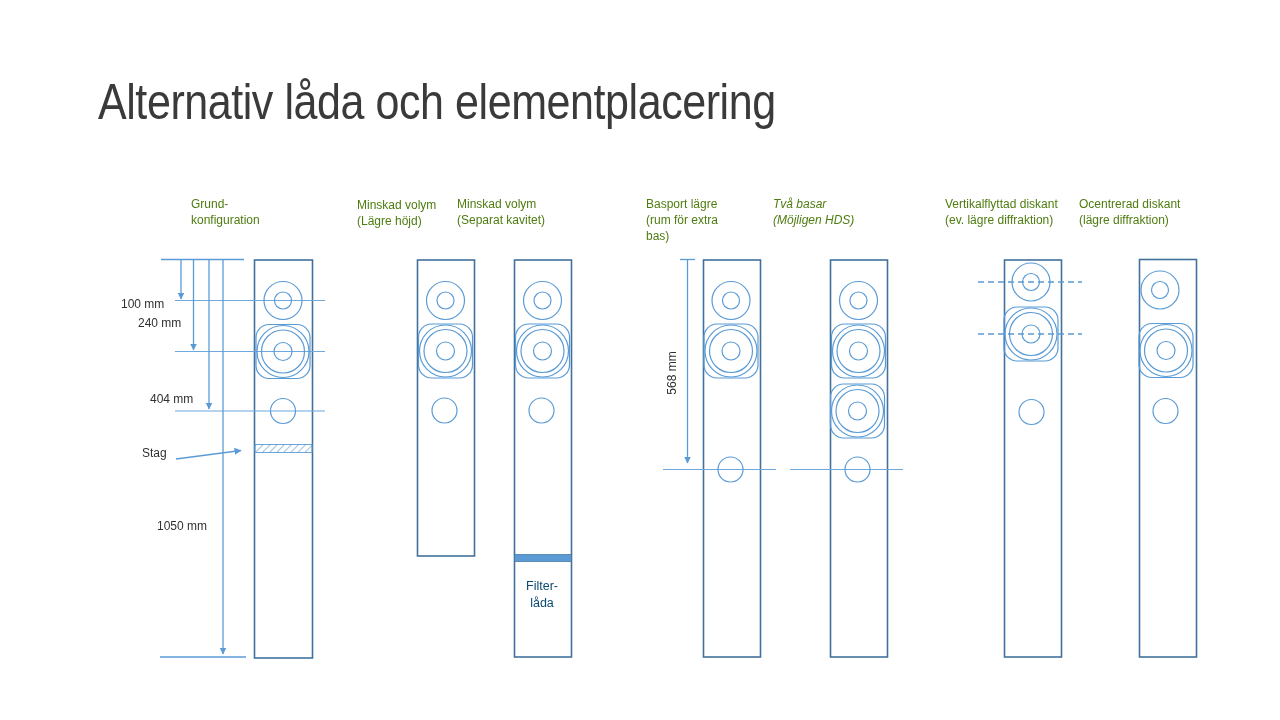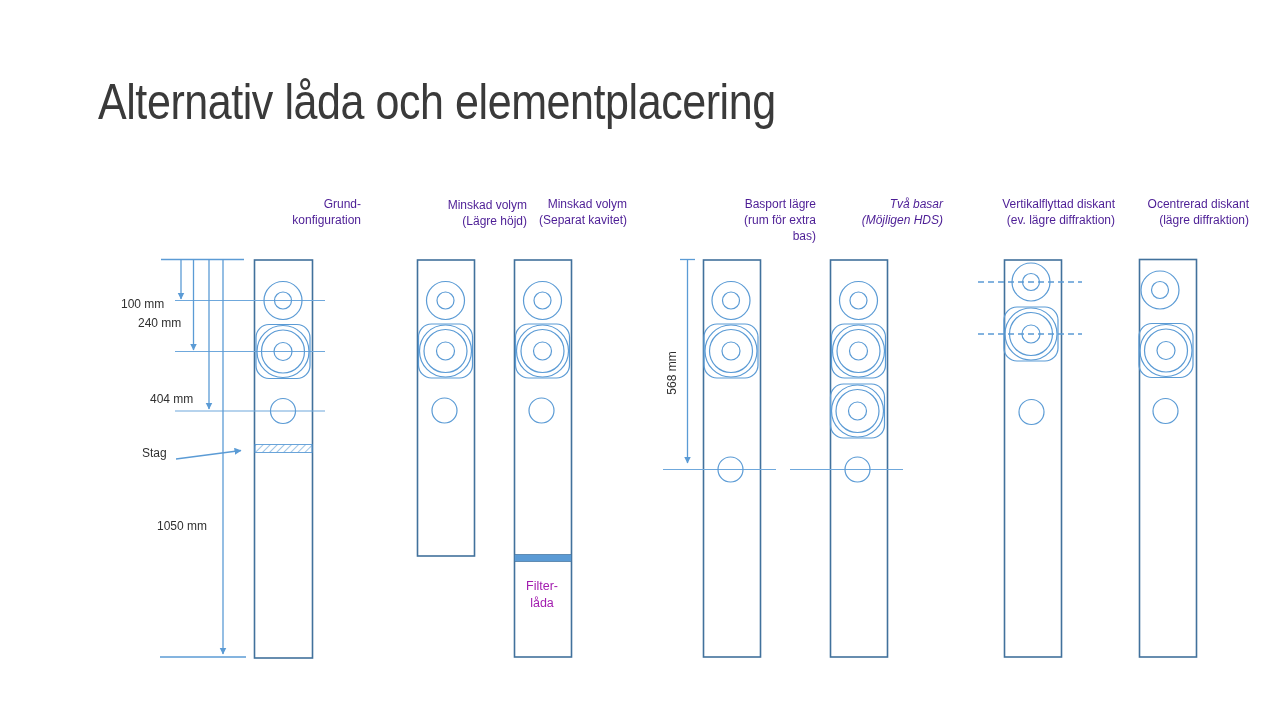--- a/index.html
+++ b/index.html
@@ -7,33 +7,33 @@
     width:1280px;height:720px;position:relative;background:#ffffff;overflow:hidden;
     font-family:"Liberation Sans",sans-serif;color:#3b3b3b;
   }
   .abs{position:absolute;}
   #title{
     left:98px;top:74px;font-size:50px;font-weight:300;color:#3a3a3a;
     white-space:nowrap;transform:scaleX(0.86);transform-origin:left top;
     letter-spacing:-0.5px;line-height:1.12;
   }
   .caption{
-    width:170px;text-align:right;font-size:12px;line-height:16px;color:#4c1d95;
+    width:170px;text-align:left;font-size:12px;line-height:16px;color:#4d7c0f;
   }
   .caption span{display:block;}
   .dimlabel{
     font-size:12px;color:#303030;white-space:nowrap;
   }
   .rot90{
     width:60px;height:14px;text-align:center;
     transform:rotate(-90deg);transform-origin:center center;
   }
   .filterlabel{
     left:512px;top:578px;width:60px;text-align:center;
-    font-size:12.5px;line-height:17px;color:#a21caf;
+    font-size:12.5px;line-height:17px;color:#0c4a6e;
   }
   .filterlabel span{display:block;}
   svg{position:absolute;left:0;top:0;}
 </style>
 </head>
 <body>
 
 <svg width="1280" height="720" viewBox="0 0 1280 720">
   <defs>
     <marker id="arr" markerWidth="8" markerHeight="8" refX="6.5" refY="3.5" orient="auto" markerUnits="userSpaceOnUse">

